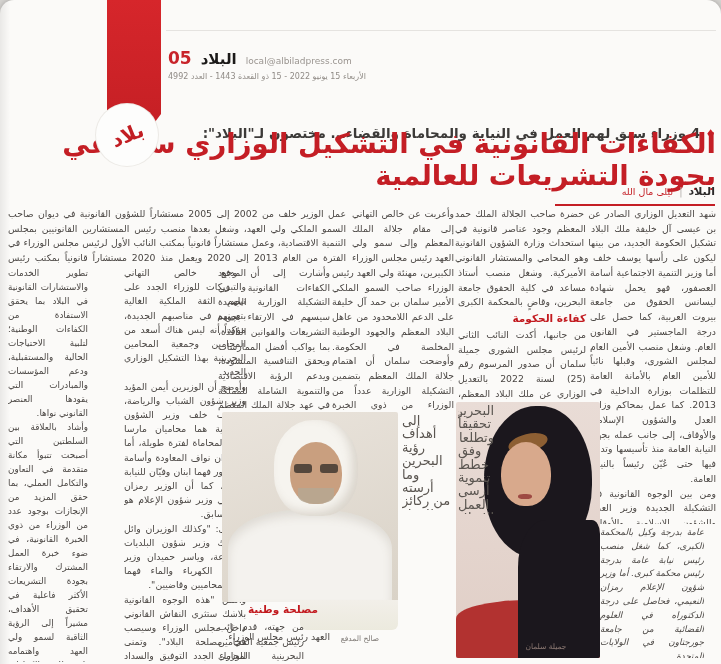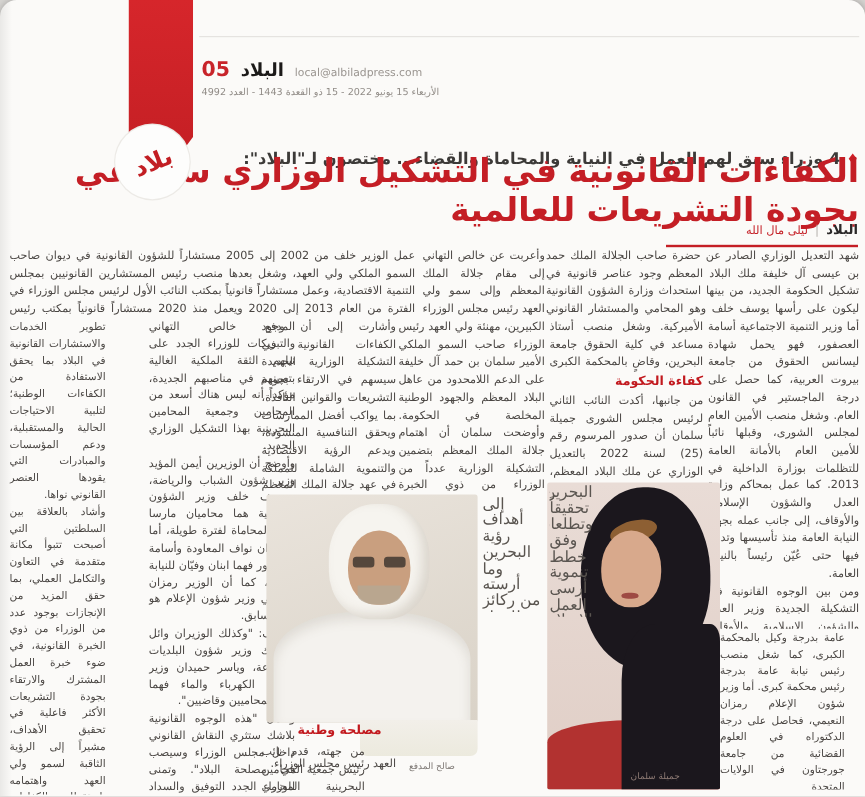--- a/index.html
+++ b/index.html
@@ -91,21 +91,21 @@
     <span class="a">ليلى مال الله</span>
   </div>
   <div class="byline-rule"></div>
 
   <div class="tx" style="left:455px;top:207px;width:261px;height:56px;">شهد التعديل الوزاري الصادر عن حضرة صاحب الجلالة الملك حمد بن عيسى آل خليفة ملك البلاد المعظم وجود عناصر قانونية في تشكيل الحكومة الجديد، من بينها استحداث وزارة الشؤون القانونية ليكون على رأسها يوسف خلف وهو المحامي والمستشار القانوني منذ العام 1990 والمجاز للترافع أمام محكمة التمييز والمحكمة الدستورية. كما أنه محكم معتمد لدى محاكم البحرين وعدد من مراكز التحكيم الإقليمية والدولية.</div>
   <div class="tx" style="left:8px;top:207px;width:338px;height:56px;">عمل الوزير خلف من 2002 إلى 2005 مستشاراً للشؤون القانونية في ديوان صاحب السمو الملكي ولي العهد، وشغل بعدها منصب رئيس المستشارين القانونيين بمجلس التنمية الاقتصادية، وعمل مستشاراً قانونياً بمكتب النائب الأول لرئيس مجلس الوزراء في الفترة من العام 2013 إلى 2020 ويعمل منذ 2020 مستشاراً قانونياً بمكتب رئيس مجلس الوزراء.</div>
   <div class="tx" style="left:352px;top:207px;width:102px;height:56px;">وأعربت عن خالص التهاني إلى مقام جلالة الملك المعظم وإلى سمو ولي العهد رئيس مجلس الوزراء بمناسبة الثقتين الملكيتين</div>
 
   <div class="tx" style="left:590px;top:266px;width:126px;height:258px;white-space:pre-line;">أما وزير التنمية الاجتماعية أسامة العصفور، فهو يحمل شهادة ليسانس الحقوق من جامعة بيروت العربية، كما حصل على درجة الماجستير في القانون العام. وشغل منصب الأمين العام لمجلس الشورى، وقبلها نائباً للأمين العام بالأمانة العامة للتظلمات بوزارة الداخلية في 2013. كما عمل بمحاكم وزارة العدل والشؤون الإسلامية والأوقاف، إلى جانب عمله بجهاز النيابة العامة منذ تأسيسها وتدرج فيها حتى عُيّن رئيساً بالنيابة العامة.
 ومن بين الوجوه القانونية في التشكيلة الجديدة وزير العدل والشؤون الإسلامية والأوقاف نواف المعاودة، الحاصل على درجة الليسانس في الحقوق من جامعة القاهرة، وشغل منصب الأمين العام للتظلمات بوزارة الداخلية، ووكيلاً للادعاء العام، ووكيلاً للنائب العام. شغل منصب رئيس نيابة عامة بدرجة قاضٍ بالمحكمة الكبرى المدنية بالمكتب الفني للنائب العام، ومنصب رئيس نيابة</div>
-  <div class="tx" style="left:600px;top:526px;width:104px;height:132px;font-size:8.8px;line-height:13.8px;z-index:4;">عامة بدرجة وكيل بالمحكمة الكبرى، كما شغل منصب رئيس نيابة عامة بدرجة رئيس محكمة كبرى. أما وزير شؤون الإعلام رمزان النعيمي، فحاصل على درجة الدكتوراه في العلوم القضائية من جامعة جورجتاون في الولايات المتحدة</div>
+  <div class="tx" style="left:600px;top:526px;width:104px;height:132px;font-size:8.8px;line-height:13.8px;z-index:4;font-style:italic;">عامة بدرجة وكيل بالمحكمة الكبرى، كما شغل منصب رئيس نيابة عامة بدرجة رئيس محكمة كبرى. أما وزير شؤون الإعلام رمزان النعيمي، فحاصل على درجة الدكتوراه في العلوم القضائية من جامعة جورجتاون في الولايات المتحدة</div>
 
   <div class="tx" style="left:458px;top:266px;width:128px;height:45px;">الأميركية. وشغل منصب أستاذ مساعد في كلية الحقوق جامعة البحرين، وقاضٍ بالمحكمة الكبرى المدنية، والمستشار القانوني بديوان الرقابة المالية والإدارية.</div>
   <div class="subhead" style="left:458px;top:312px;width:128px;">كفاءة الحكومة</div>
   <div class="tx" style="left:458px;top:328px;width:128px;height:74px;">من جانبها، أكدت النائب الثاني لرئيس مجلس الشورى جميلة سلمان أن صدور المرسوم رقم (25) لسنة 2022 بالتعديل الوزاري عن ملك البلاد المعظم، يؤكد استمرار مسيرة العمل الحكومي المتواصل؛ لتحقيق التقدم والازدهار المستدام لمملكة</div>
   <div class="strip" style="left:458px;top:404px;width:36px;height:110px;">البحرين؛
 تحقيقاً
 وتطلعات
 وفق خطط
 تنموية
 أرسى

